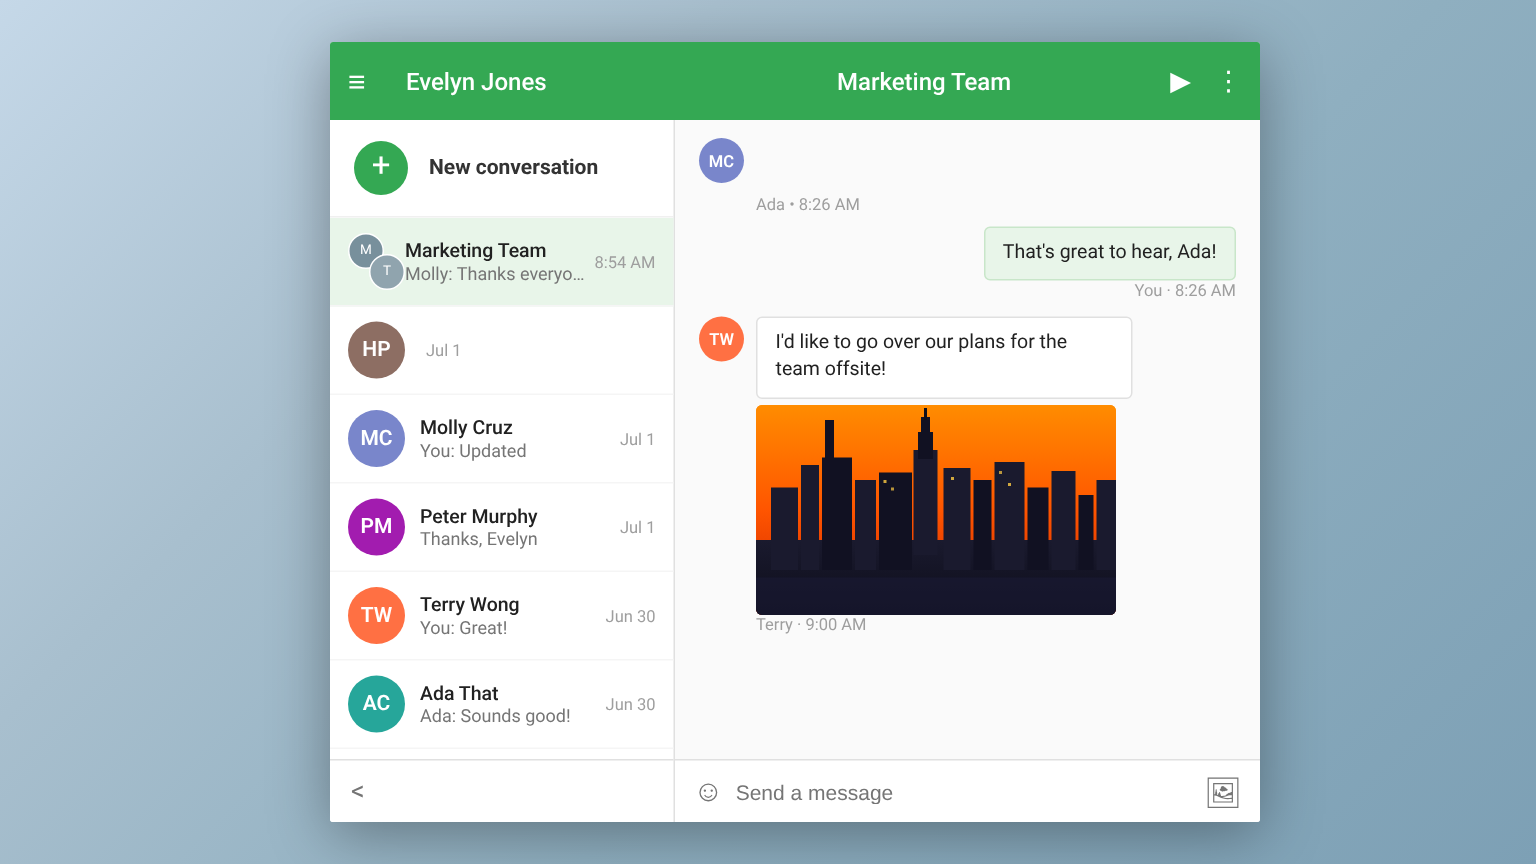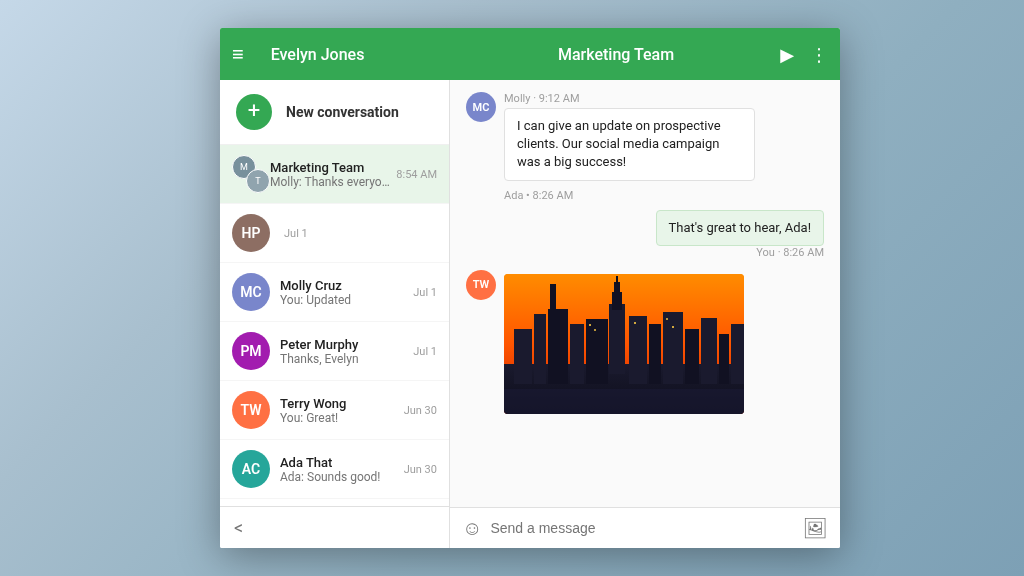--- a/index.html
+++ b/index.html
@@ -453,38 +453,35 @@
         <span class="sidebar-footer-icon">&lt;</span>
       </div>
     </div>
 
     <div class="chat-area">
 
       <div class="messages-container">
 
         <div class="msg-row">
           <div class="msg-avatar molly-av">MC</div>
-          <div class="msg-content">
-            <div class="msg-sender-time">Molly · 9:12 AM</div>
-            <div class="msg-bubble">I can give an update on prospective clients. Our social media campaign was a big success!</div>
-          </div>
         </div>
 
         <div style="padding-left: 38px; font-size: 11px; color: #9e9e9e;">Ada • 8:26 AM</div>
 
         <div class="msg-row outgoing">
           <div class="msg-content">
             <div class="msg-bubble outgoing">That's great to hear, Ada!</div>
             <div class="msg-sender-time outgoing-time">You · 8:26 AM</div>
           </div>
         </div>
 
         <div class="msg-row">
           <div class="msg-avatar terry-av">TW</div>
           <div class="msg-content">
+            <div class="msg-bubble">I'd like to go over our plans for the team offsite!</div>
             <div class="msg-image">
               <div class="city-image">
                 <svg viewBox="0 0 240 140" xmlns="http://www.w3.org/2000/svg">
 
                   <defs>
                     <linearGradient id="skyGrad" x1="0" y1="0" x2="0" y2="1">
                       <stop offset="0%" stop-color="#ff8c00"></stop>
                       <stop offset="50%" stop-color="#ff5500"></stop>
                       <stop offset="100%" stop-color="#cc2200"></stop>
                     </linearGradient>
@@ -520,20 +517,21 @@
                   <rect x="85" y="50" width="2" height="2" fill="#ffcc44" opacity="0.8"></rect>
                   <rect x="90" y="55" width="2" height="2" fill="#ffcc44" opacity="0.7"></rect>
                   <rect x="130" y="48" width="2" height="2" fill="#ffcc44" opacity="0.8"></rect>
                   <rect x="162" y="44" width="2" height="2" fill="#ffcc44" opacity="0.7"></rect>
                   <rect x="168" y="52" width="2" height="2" fill="#ffcc44" opacity="0.8"></rect>
 
                   <rect x="0" y="115" width="240" height="25" fill="#1a1a35" opacity="0.6"></rect>
                 </svg>
               </div>
             </div>
+            <div class="msg-sender-time">Terry · 9:00 AM</div>
           </div>
         </div>
 
       </div>
 
       <div class="input-bar">
         <span class="emoji-btn">☺</span>
         <input type="text" class="message-input" placeholder="Send a message" style="">
         <span class="attach-btn">🖼</span>
       </div>

